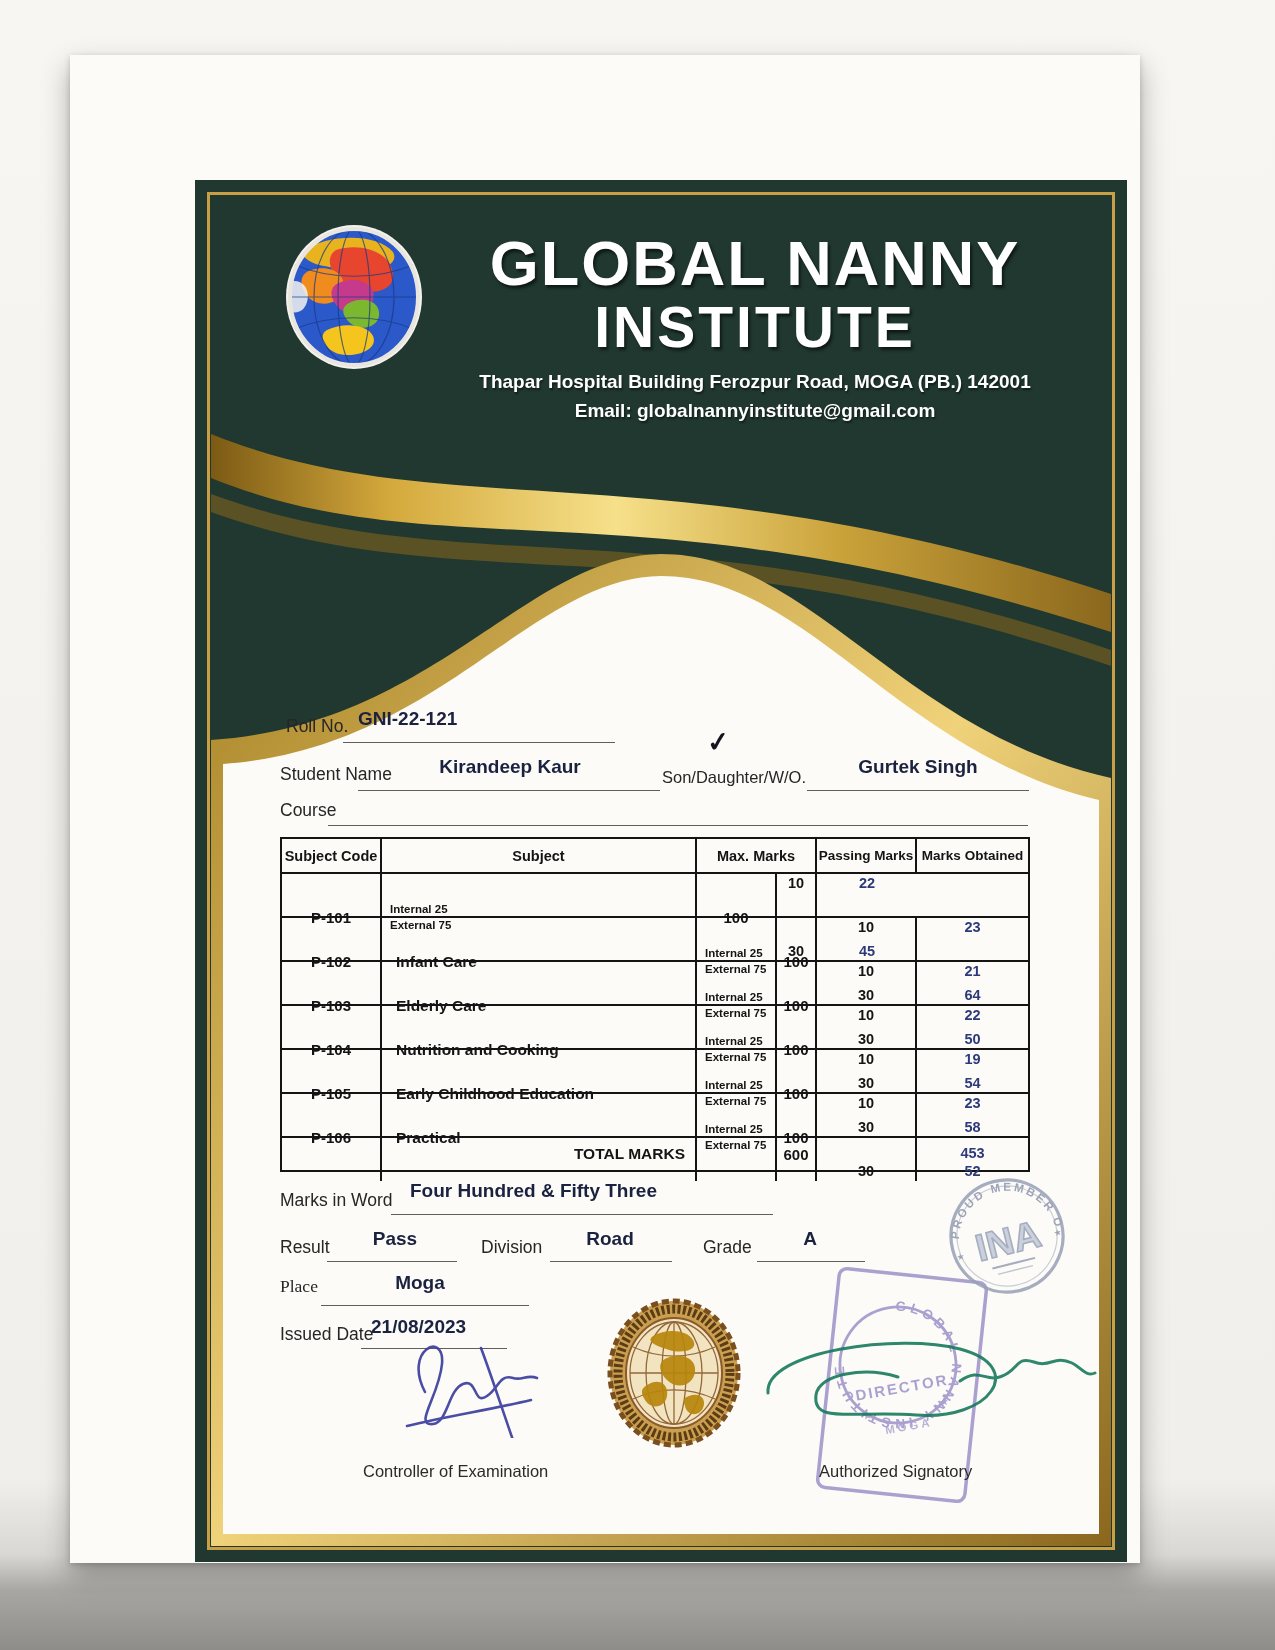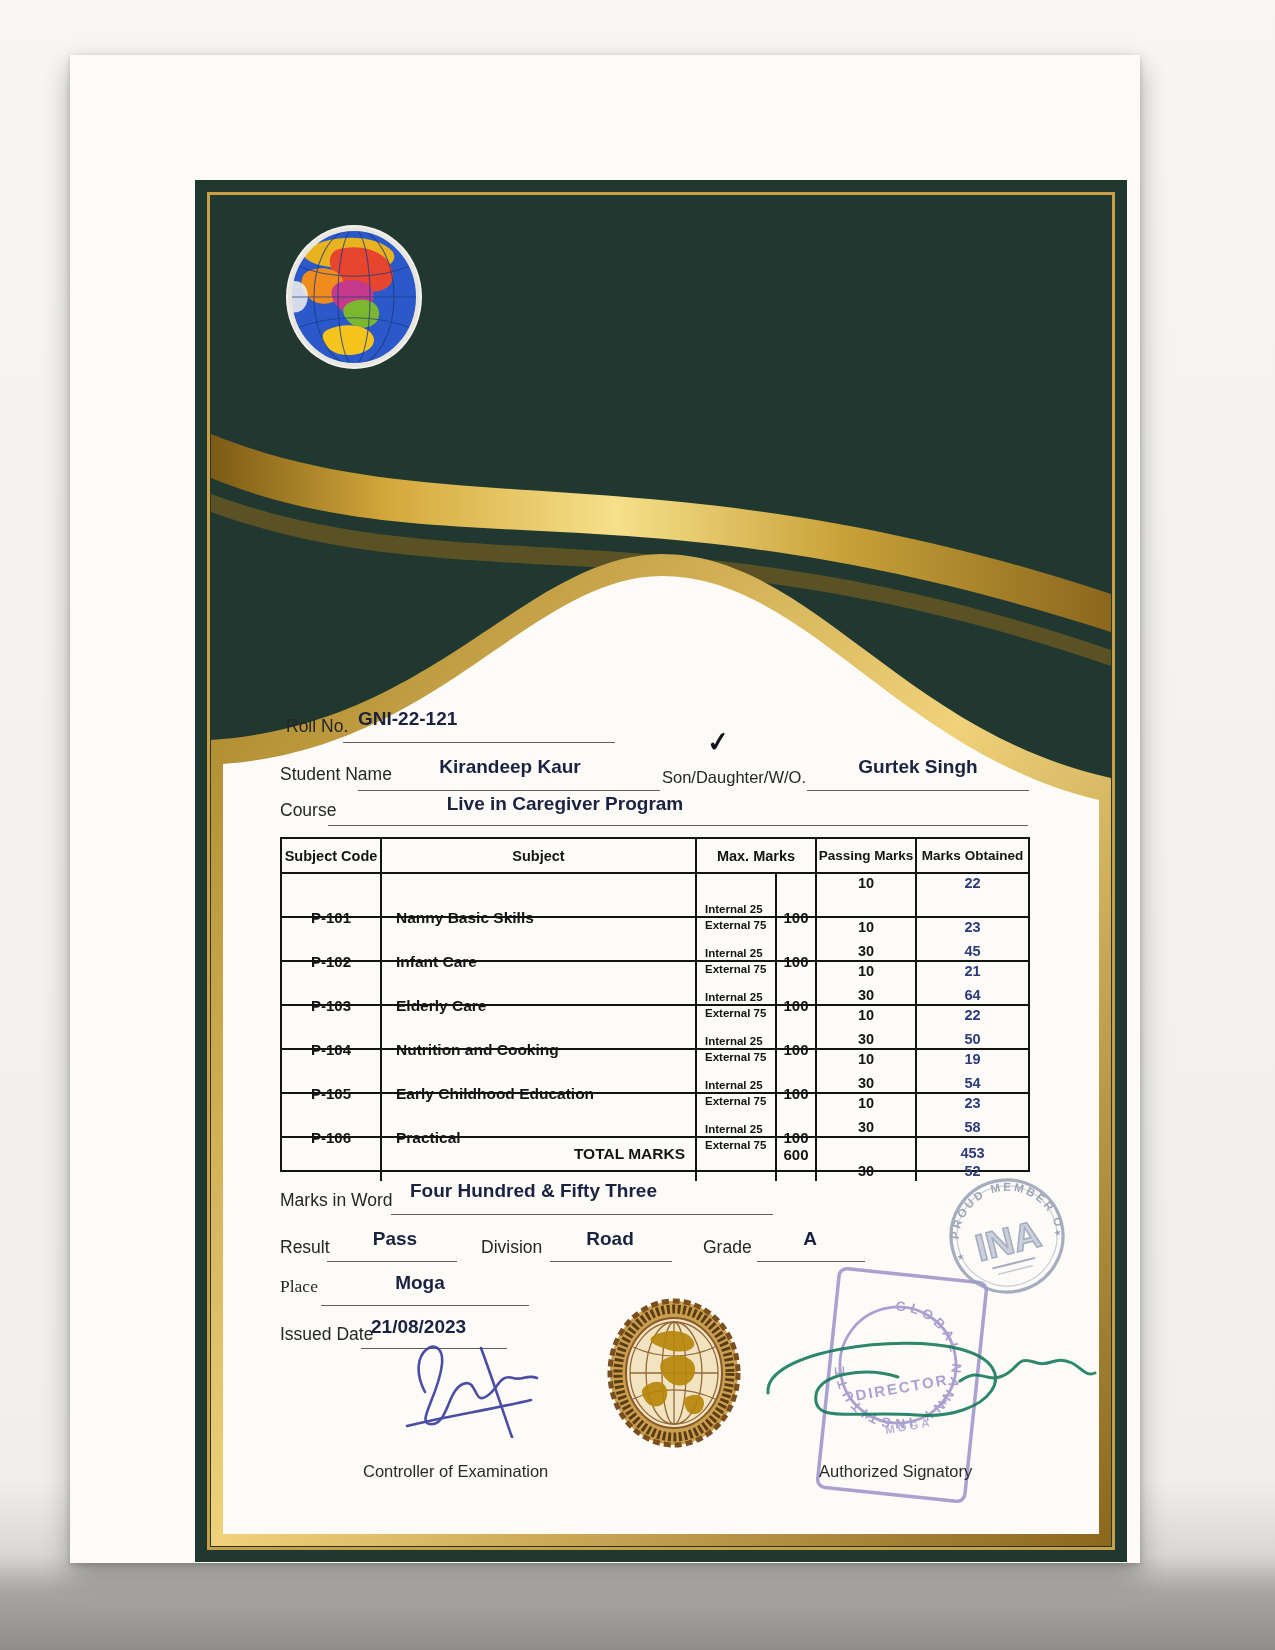--- a/index.html
+++ b/index.html
@@ -115,50 +115,54 @@
           <ellipse cx="73" cy="75" rx="64" ry="68"></ellipse>
           <ellipse cx="73" cy="75" rx="40" ry="68"></ellipse>
           <ellipse cx="73" cy="75" rx="16" ry="68"></ellipse>
           <line x1="9" y1="75" x2="137" y2="75"></line>
           <path d="M 14,43 C 50,58 96,58 132,43"></path>
           <path d="M 14,107 C 50,92 96,92 132,107"></path>
         </g>
         <ellipse cx="73" cy="75" rx="64" ry="68" fill="none" stroke="#e9e6df" stroke-width="4"></ellipse>
       </svg>
 
+      <div class="head-block">
+        <div class="inst1">GLOBAL NANNY</div>
+        <div class="inst2">INSTITUTE</div>
+        <div class="addr">Thapar Hospital Building Ferozpur Road, MOGA (PB.) 142001</div>
+        <div class="email">Email: globalnannyinstitute@gmail.com</div>
+      </div>
 
 
       <div class="lbl" style="left:91px;top:536px;">Roll No.</div>
       <div class="val" style="left:163px;top:528px;">GNI-22-121</div>
       <div class="ul" style="left:148px;top:562px;width:272px;"></div>
 
       <div class="lbl" style="left:85px;top:584px;">Student Name</div>
       <div class="val ctr" style="left:165px;top:576px;width:300px;">Kirandeep Kaur</div>
       <div class="ul" style="left:163px;top:610px;width:302px;"></div>
       <div class="check" style="left:512px;top:546px;">✓</div>
       <div class="lbl" style="left:467px;top:588px;font-size:16.5px;">Son/Daughter/W/O.</div>
       <div class="val ctr" style="left:614px;top:576px;width:218px;">Gurtek Singh</div>
       <div class="ul" style="left:612px;top:610px;width:222px;"></div>
 
       <div class="lbl" style="left:85px;top:620px;">Course</div>
-      <div class="val ctr" style="left:170px;top:613px;width:400px;">Live in Caregiver Program</div>
       <div class="ul" style="left:133px;top:645px;width:700px;"></div>
 
       <div class="mtable">
         <div class="hrow">
           <div class="hcell">Subject Code</div>
           <div class="hcell">Subject</div>
           <div class="hcell">Max. Marks</div>
           <div class="hcell" style="font-size:13.5px;">Passing Marks</div>
           <div class="hcell" style="font-size:13.5px;">Marks Obtained</div>
         </div>
 
         <div class="trow">
           <div class="c cc">P-101</div>
-          <div class="c subj">Nanny Basic Skills</div>
           <div class="c ie">
               <div>Internal  25</div>
               <div>External 75</div>
             </div>
           <div class="c mx">100</div>
           <div class="c two">
               <div>10</div>
               <div>30</div>
             </div>
           <div class="c two obt">

